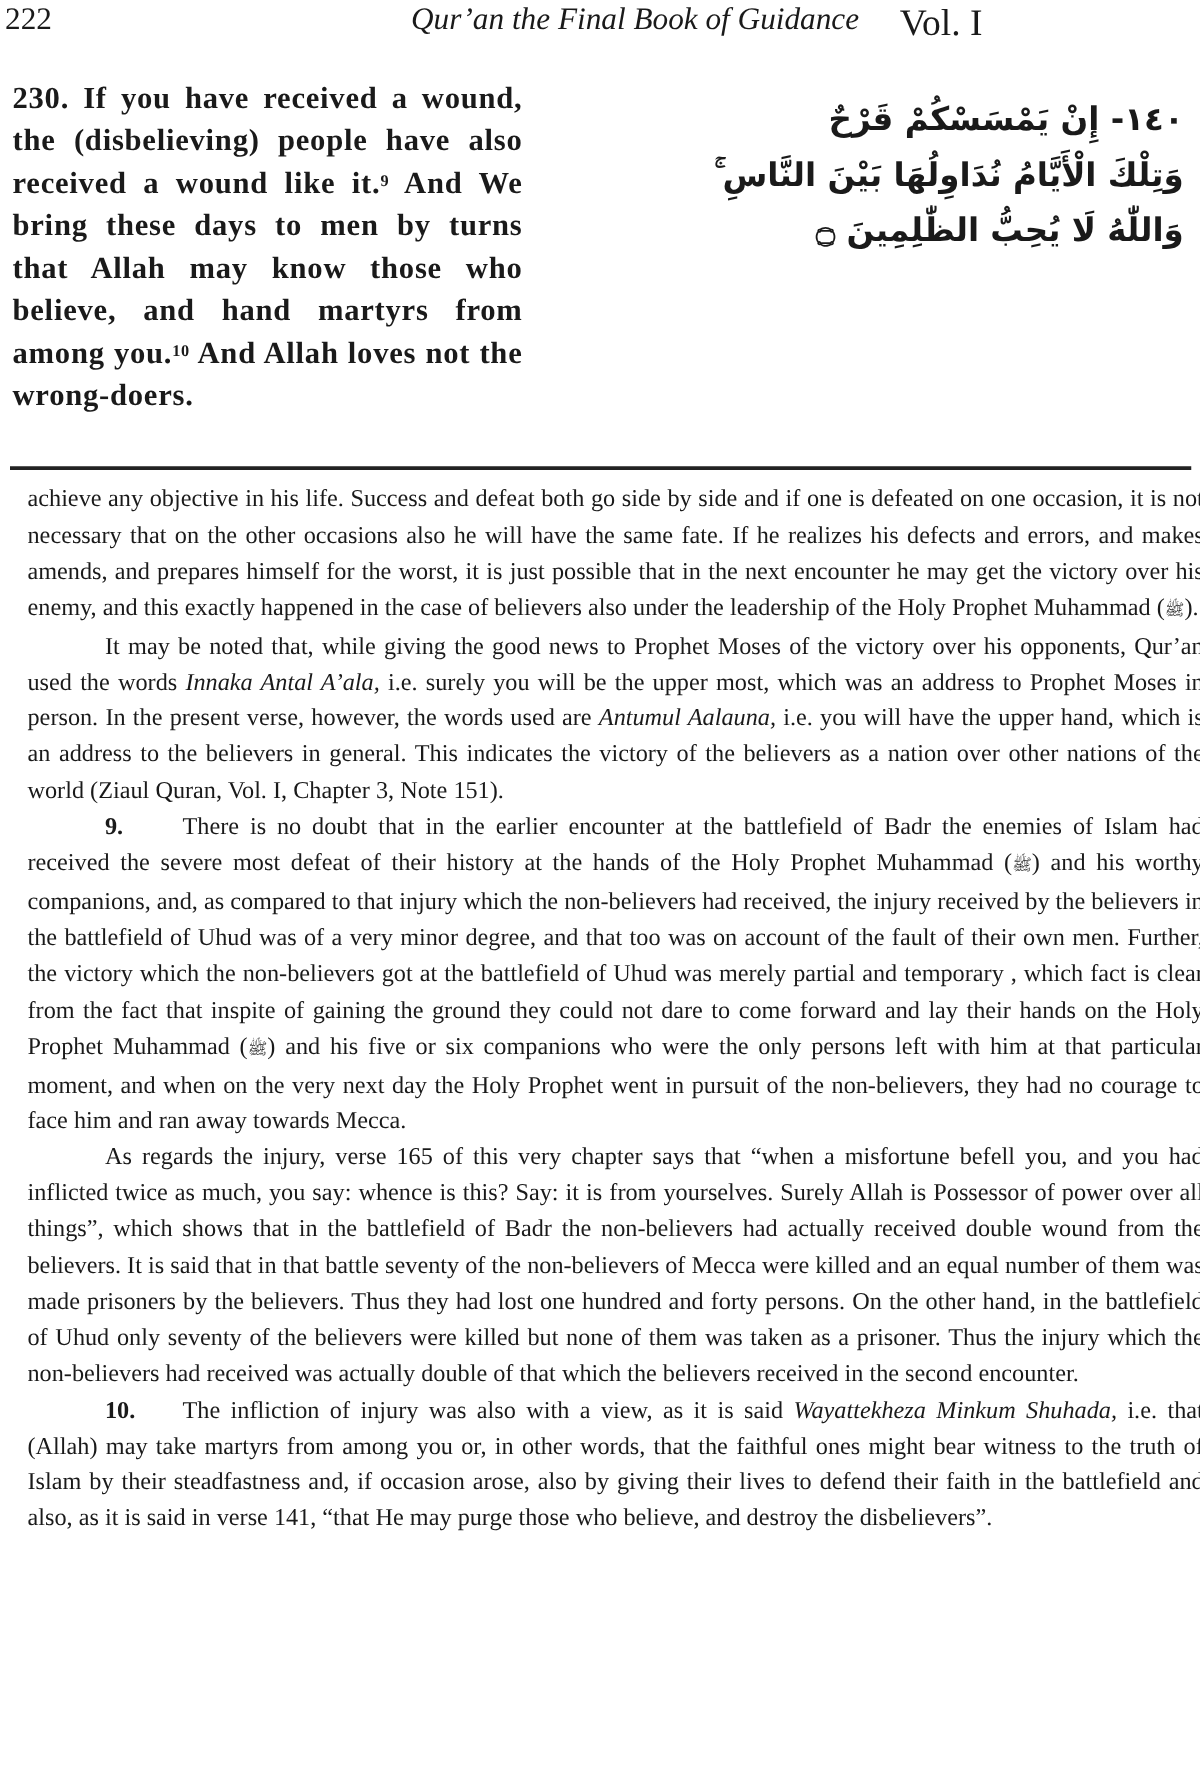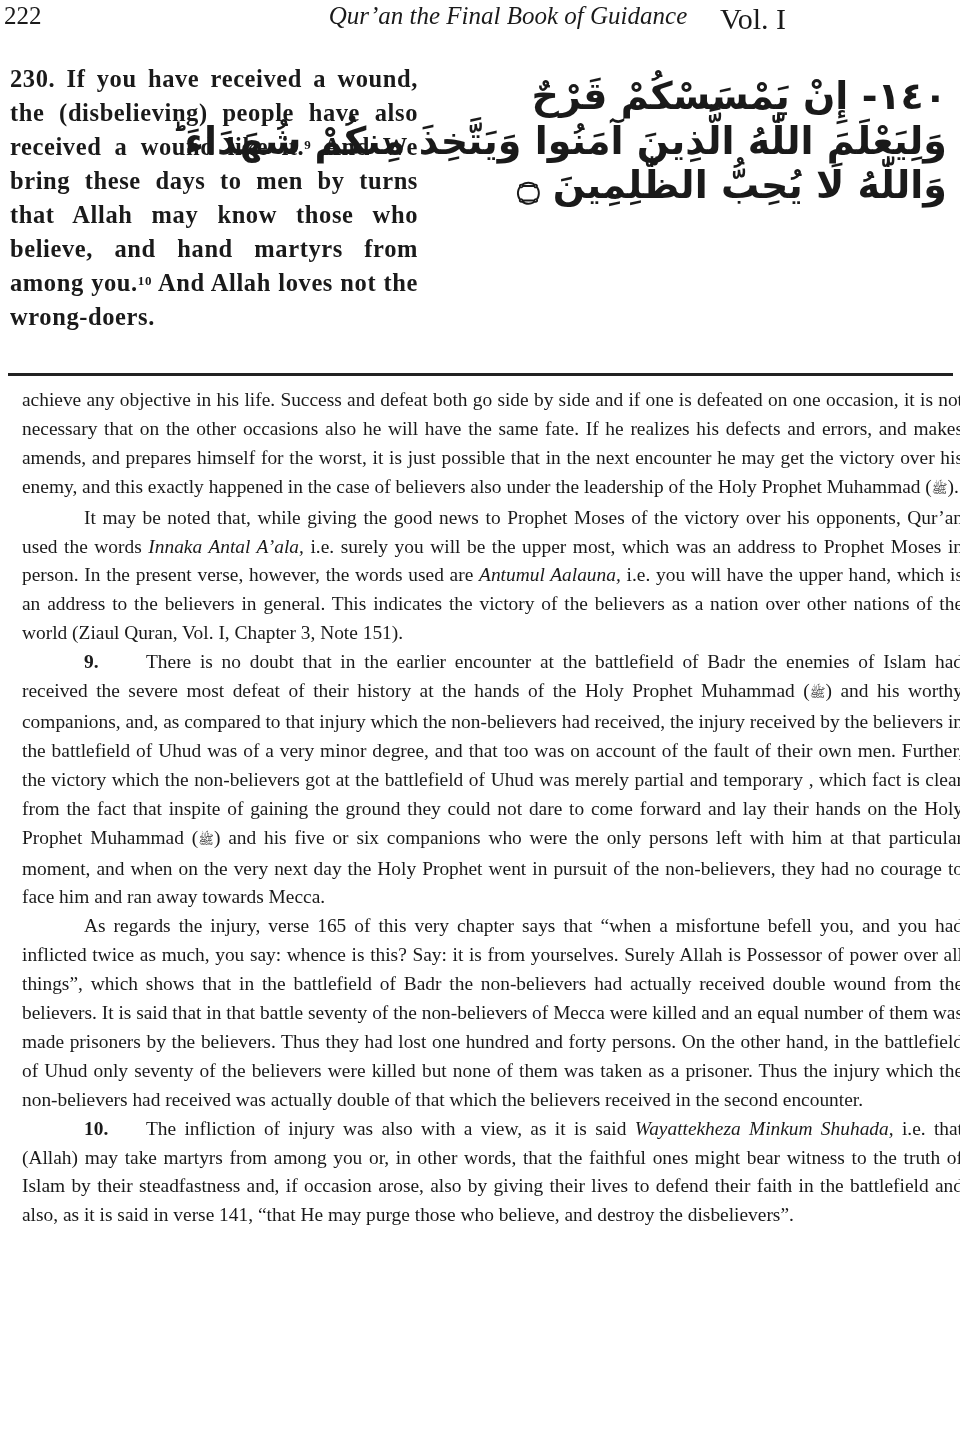--- a/index.html
+++ b/index.html
@@ -4,21 +4,21 @@
 <style>
   html, body { margin:0; padding:0; background:#ffffff; }
   body { width:960px; height:1430px; position:relative; overflow:hidden; color:#1a1a1a; font-family:"Liberation Serif", serif; }
   .header { position:absolute; top:0; left:0; width:792px; height:34px; }
   .hdr-page { position:absolute; left:4px; top:2px; font-size:25px; }
   .hdr-title { position:absolute; left:0; width:960px; text-align:center; top:2px; font-size:25px; font-style:italic;padding-left:28px; }
   .hdr-vol { position:absolute; right:6px; top:2px; font-size:30px; }
 
   .verse-en { position:absolute; left:10px; top:62px; width:408px; font-family:"Liberation Serif", serif; font-weight:bold; font-size:24.5px; line-height:34px; text-align:justify; letter-spacing:0.6px; }
   .verse-en sup { font-size:13px; vertical-align:top; position:relative; top:-2px; }
-  .verse-ar { position:absolute; left:432px; top:74px; width:515px; direction:rtl; text-align:right; font-family:"DejaVu Sans", sans-serif; font-size:38px; line-height:44.5px; font-weight:bold; }
+  .verse-ar { position:absolute; left:432px; top:74px; width:515px; direction:rtl; text-align:right; font-family:"DejaVu Sans", sans-serif; font-size:26px; line-height:44.5px; font-weight:bold; }
   .verse-ar .line { white-space:nowrap; display:block; }
 
   .rule { position:absolute; left:8px; width:945px; top:373px; height:3px; background:#222; }
 
   .comm { position:absolute; left:22px; top:386px; width:941px; font-family:"Liberation Serif", serif; font-size:19.4px; line-height:28.9px; text-align:justify; }
   .comm p { margin:0; }
   .comm p.indent { text-indent:62px; }
   .comm .num { font-weight:bold; display:inline-block; width:62px; text-indent:0; margin-left:62px; }
   .comm p.numbered { text-indent:0; }
   .saw { font-family:"DejaVu Sans", sans-serif; font-size:13px; }
@@ -29,21 +29,21 @@
 <div class="header">
   <span class="hdr-page">222</span>
   <span class="hdr-title">Qur’an the Final Book of Guidance</span>
   <span class="hdr-vol">Vol. I</span>
 </div>
 
 <div class="verse-en"><span>230.</span> <span>If you have received a wound, the (disbelieving) people have also received a wound like it.</span><sup>9</sup><span> And We bring these days to men by turns that Allah may know those who believe, and hand martyrs from among you.</span><sup>10</sup><span> And Allah loves not the wrong-doers.</span></div>
 
 <div class="verse-ar">
   <span class="line">١٤٠- إِنْ يَمْسَسْكُمْ قَرْحٌ</span>
-  <span class="line">وَلِيَعْلَمَ اللّٰهُ الَّذِينَ آمَنُوا وَيَتَّخِذَ مِنكُمْ شُهَدَاءَ ؕ</span>
+  <span class="line">وَتِلْكَ الْأَيَّامُ نُدَاوِلُهَا بَيْنَ النَّاسِ ۚ</span>
   <span class="line">وَاللّٰهُ لَا يُحِبُّ الظّٰلِمِينَ ۝</span>
 </div>
 
 <div class="rule"></div>
 
 <div class="comm">
   <p><span>achieve any objective in his life. Success and defeat both go side by side and if one is defeated on one occasion, it is not necessary that on the other occasions also he will have the same fate. If he realizes his defects and errors, and makes amends, and prepares himself for the worst, it is just possible that in the next encounter he may get the victory over his enemy, and this exactly happened in the case of believers also under the leadership of the Holy Prophet Muhammad (</span><span class="saw">ﷺ</span><span>).</span></p>
 
   <p class="indent"><span>It may be noted that, while giving the good news to Prophet Moses of the victory over his opponents, Qur’an used the words </span><i>Innaka Antal A’ala,</i><span> i.e. surely you will be the upper most, which was an address to Prophet Moses in person. In the present verse, however, the words used are </span><i>Antumul Aalauna,</i><span> i.e. you will have the upper hand, which is an address to the believers in general. This indicates the victory of the believers as a nation over other nations of the world (Ziaul Quran, Vol. I, Chapter 3, Note 151).</span></p>
 

